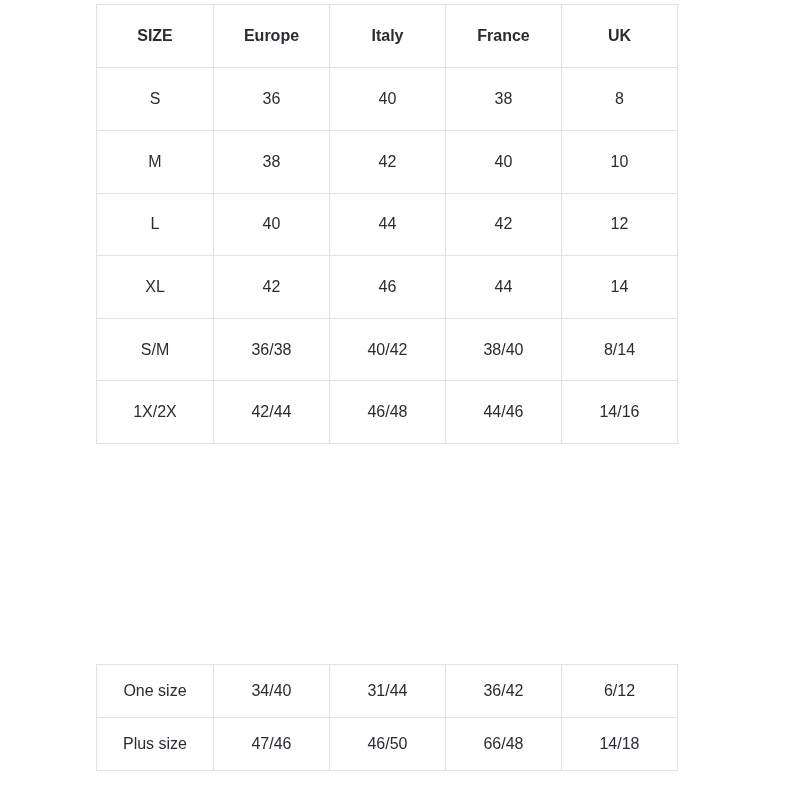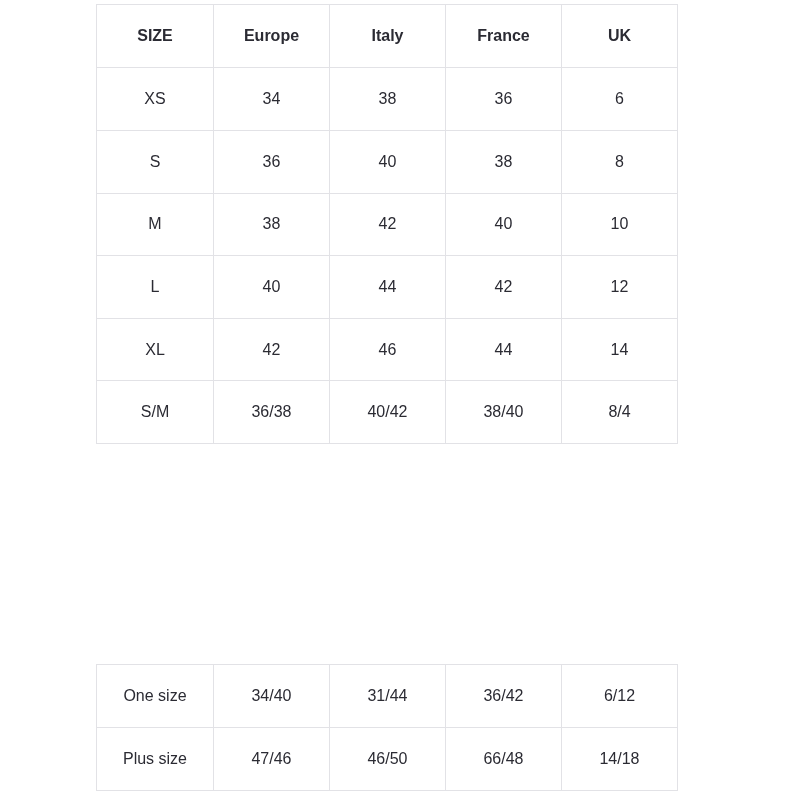--- a/index.html
+++ b/index.html
@@ -41,21 +41,21 @@
     font-size: 16px;
     color: #2b2b33;
     font-weight: 400;
     padding: 0;
   }
   table.size-table th {
     font-weight: 700;
   }
   table.size-table tr { height: 62.6px; }
   #main-table tr:first-child { height: 63px; }
-  #secondary-table tr { height: 63px; border-radius: 21px; }
+  #secondary-table tr { height: 53px; border-radius: 21px; }
 
   col.c-label { width: 117px; }
   col.c-data  { width: 116px; }
 
   .rowlabel {
     font-weight: 700;
   }
   .cell {
     font-weight: 400;
   }
@@ -78,27 +78,20 @@
         <tr>
           <th>SIZE</th>
           <th>Europe</th>
           <th>Italy</th>
           <th>France</th>
           <th>UK</th>
         </tr>
       </thead>
       <tbody>
         <tr>
-          <td class="rowlabel">XS</td>
-          <td class="cell">34</td>
-          <td class="cell">38</td>
-          <td class="cell">36</td>
-          <td class="cell">6</td>
-        </tr>
-        <tr>
           <td class="rowlabel">S</td>
           <td class="cell">36</td>
           <td class="cell">40</td>
           <td class="cell">38</td>
           <td class="cell">8</td>
         </tr>
         <tr>
           <td class="rowlabel">M</td>
           <td class="cell">38</td>
           <td class="cell">42</td>
@@ -117,21 +110,28 @@
           <td class="cell">42</td>
           <td class="cell">46</td>
           <td class="cell">44</td>
           <td class="cell">14</td>
         </tr>
         <tr>
           <td class="rowlabel">S/M</td>
           <td class="cell">36/38</td>
           <td class="cell">40/42</td>
           <td class="cell">38/40</td>
-          <td class="cell">8/4</td>
+          <td class="cell">8/14</td>
+        </tr>
+        <tr>
+          <td class="rowlabel">1X/2X</td>
+          <td class="cell">42/44</td>
+          <td class="cell">46/48</td>
+          <td class="cell">44/46</td>
+          <td class="cell">14/16</td>
         </tr>
       </tbody>
     </table>
   </div>
 
   <div class="table-wrap" id="secondary-table-wrap">
     <table class="size-table" id="secondary-table">
       <colgroup>
         <col class="c-label">
           <col class="c-data">

